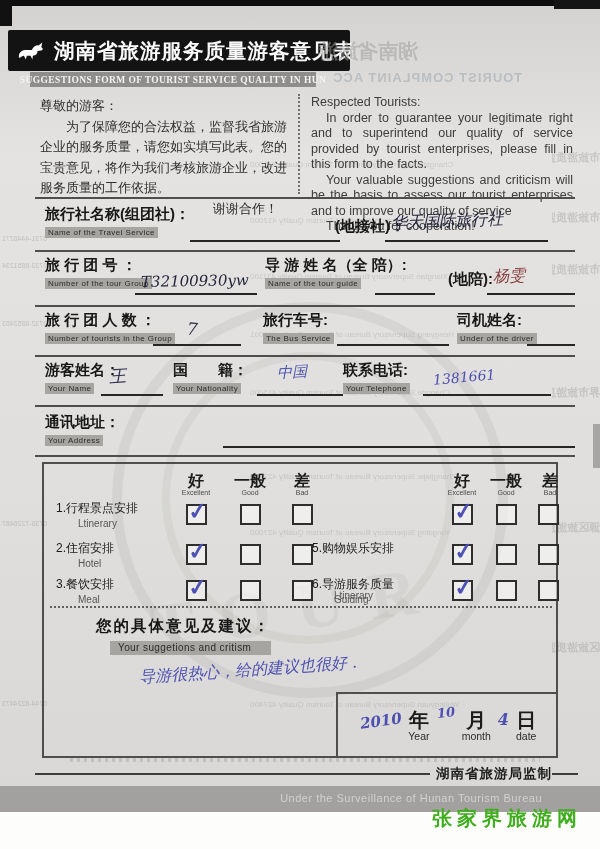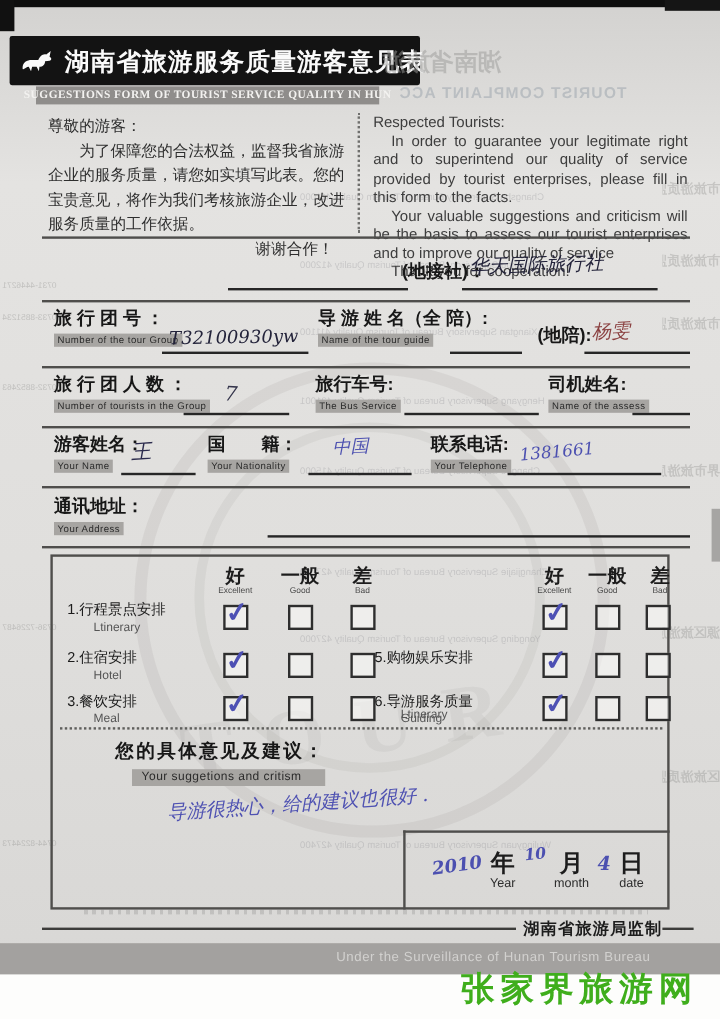--- a/index.html
+++ b/index.html
@@ -62,21 +62,21 @@
   .dhw{font-family:"DejaVu Serif",serif;font-style:italic;color:#4c50b0;font-weight:bold;}
   
   .issuer-line{position:absolute;border-top:2px solid #3c3c3a;height:0;}
   .issuer-text{position:absolute;left:436px;top:765px;font-weight:bold;font-size:13.5px;color:#1d1d1d;letter-spacing:1px;}
   .fuzz{position:absolute;left:70px;top:758px;width:470px;height:4px;opacity:.45;
         background:repeating-linear-gradient(90deg,rgba(110,110,110,.5) 0 3px,transparent 3px 7px);}
   .gray-bar{position:absolute;left:0;top:786px;width:600px;height:30px;background:#a3a19f;}
   .gray-bar-text{position:absolute;right:58px;top:6px;font-size:11px;color:#d2d1cf;letter-spacing:.5px;}
   .white-strip{position:absolute;left:0;top:812px;width:600px;height:37px;background:#fdfdfc;}
   .wm-name{position:absolute;right:18px;top:805px;font-family:"DejaVu Serif","Liberation Serif",serif;
-           font-weight:bold;font-size:28px;letter-spacing:5px;color:#3fae1c;}
+           font-weight:bold;font-size:20px;letter-spacing:5px;color:#3fae1c;}
   .wm-url{position:absolute;right:20px;top:833px;font-family:"DejaVu Sans Mono","Liberation Mono",monospace;
           font-weight:bold;font-size:14px;letter-spacing:2.5px;color:#4cb71f;}
   
   .stamp-c1{position:absolute;left:112px;top:302px;width:376px;height:376px;border:10px solid rgba(150,145,140,.14);border-radius:50%;}
   .stamp-c2{position:absolute;left:162px;top:352px;width:276px;height:276px;border:8px solid rgba(150,145,140,.12);border-radius:50%;}
   .stamp-word{position:absolute;left:150px;top:570px;font-size:66px;font-weight:bold;letter-spacing:26px;
               color:rgba(140,140,134,.10);transform:rotate(-8deg);font-family:"Liberation Serif",serif;}
   
   .bleed-c{position:absolute;transform:scaleX(-1);font-size:8px;color:#85858b;opacity:.28;white-space:nowrap;}
   .bleed-l{position:absolute;left:2px;transform:scaleX(-1);font-size:7px;color:#8a8a88;opacity:.38;white-space:nowrap;}
@@ -136,20 +136,24 @@
   </div>
   <div class="intro-divider"></div>
   <div class="intro-en">
     <p>Respected Tourists:</p>
     <p class="ind">In order to guarantee your legitimate right and to superintend our quality of service provided by tourist enterprises, please fill in this form to the facts.</p>
     <p class="ind">Your valuable suggestions and criticism will be the basis to assess our tourist enterprises and to improve our quality of service</p>
     <p class="ind">Thank you for cooperation!</p>
   </div>
 
   <div class="frow" style="top:197px;height:55px;border-top:2px solid #4f4e4c;">
+    <div class="lbl" style="left:10px;top:6px;">
+      <span class="cnlabel">旅行社名称(组团社)：</span>
+      <span class="enchip">Name of the Travel Service</span>
+    </div>
     <span class="uline" style="left:155px;width:150px;top:41px;"></span>
     <span class="hw" style="left:160px;top:20px;font-size:14px;"></span>
     <span class="cnlabel" style="position:absolute;left:300px;top:18px;">(地接社)：</span>
     <span class="hw ink-black" style="left:356px;top:12px;font-size:16px;transform:rotate(-2deg);">华天国际旅行社</span>
     <span class="uline" style="left:350px;width:163px;top:41px;"></span>
   </div>
 
   <div class="frow" style="top:252px;height:55px;">
     <div class="lbl" style="left:10px;top:4px;">
       <span class="cnlabel">旅 行 团 号 ：</span>
@@ -174,39 +178,39 @@
     </div>
     <span class="hw" style="left:152px;top:12px;font-size:17px;color:#33334a;transform:rotate(4deg);">7</span>
     <span class="uline" style="left:118px;width:88px;top:37px;"></span>
     <div class="lbl" style="left:228px;top:4px;">
       <span class="cnlabel">旅行车号:</span>
       <span class="enchip">The Bus Service</span>
     </div>
     <span class="uline" style="left:302px;width:112px;top:37px;"></span>
     <div class="lbl" style="left:422px;top:4px;">
       <span class="cnlabel">司机姓名:</span>
-      <span class="enchip">Name of the assess</span>
+      <span class="enchip">Under of the driver</span>
     </div>
     <span class="uline" style="left:492px;width:48px;top:37px;"></span>
   </div>
 
   <div class="frow" style="top:357px;height:50px;">
     <div class="lbl" style="left:10px;top:4px;">
       <span class="cnlabel">游客姓名：</span>
       <span class="enchip">Your Name</span>
     </div>
     <span class="hw" style="left:74px;top:8px;font-size:17px;color:#2c2c4e;transform:rotate(-4deg);">王</span>
     <span class="uline" style="left:66px;width:62px;top:37px;"></span>
     <div class="lbl" style="left:138px;top:4px;">
       <span class="cnlabel">国　　籍：</span>
       <span class="enchip">Your Nationality</span>
     </div>
     <span class="hw ink-blue" style="left:242px;top:6px;font-size:15px;transform:rotate(-3deg);">中国</span>
     <span class="uline" style="left:222px;width:86px;top:37px;"></span>
-    <div class="lbl" style="left:324px;top:4px;">
+    <div class="lbl" style="left:308px;top:4px;">
       <span class="cnlabel">联系电话:</span>
       <span class="enchip">Your Telephone</span>
     </div>
     <span class="hw ink-blue" style="left:398px;top:12px;font-size:14px;transform:rotate(-5deg);">1381661</span>
     <span class="uline" style="left:388px;width:128px;top:37px;"></span>
   </div>
 
   <div class="frow" style="top:407px;height:50px;">
     <div class="lbl" style="left:10px;top:6px;">
       <span class="cnlabel">通讯地址：</span>

